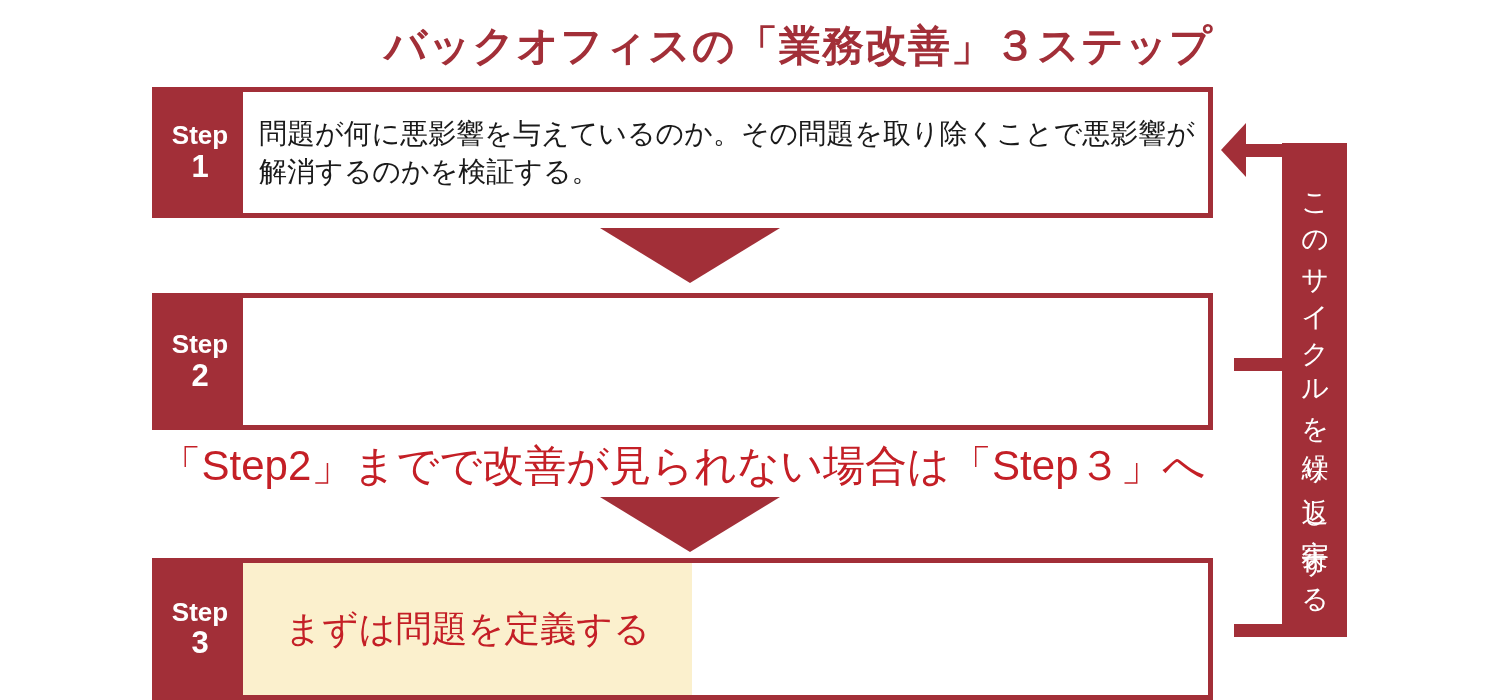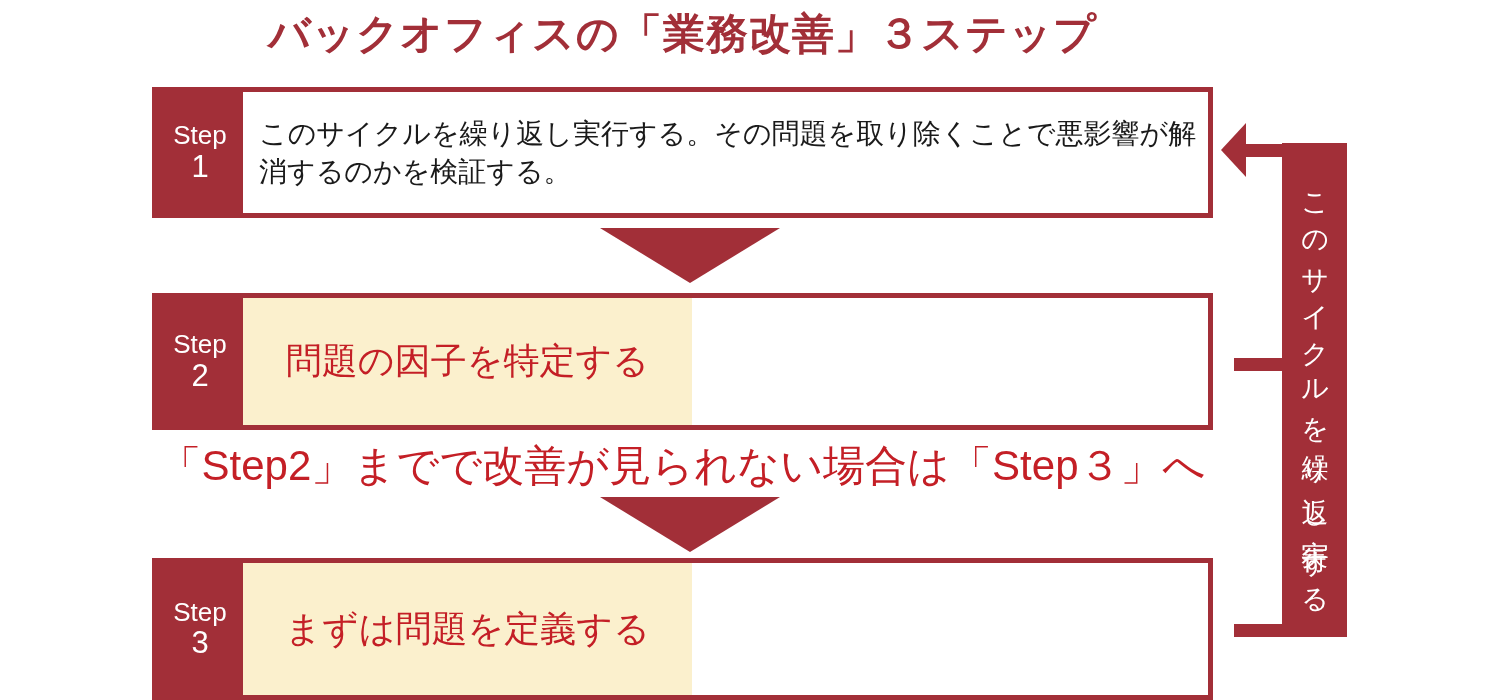--- a/index.html
+++ b/index.html
@@ -2,36 +2,36 @@
 <html lang="ja" style="--maroon: #a22f38; --cream: #fbf0cd; --accent_red: #c41f26; --text: #1a1a1a; --background: #ffffff;"><head>
 <meta charset="utf-8">
 <style>
   html,body{margin:0;padding:0;}
   body{
     width:1500px;height:700px;position:relative;overflow:hidden;
     background:var(--background,#fff);
     font-family:"Liberation Sans","DejaVu Sans",sans-serif;
   }
   .title{
-    position:absolute;left:152px;top:6px;width:1061px;
-    text-align:center;font-size:42px;font-weight:bold;
+    position:absolute;left:152px;top:18px;width:1061px;
+    text-align:right;font-size:42px;font-weight:bold;
     color:var(--maroon);letter-spacing:1px;white-space:nowrap;
   }
   .step-row{
     position:absolute;left:152px;width:1061px;
     box-sizing:border-box;border:5px solid var(--maroon);
     background:#fff;display:flex;align-items:stretch;
   }
   .row1{top:87px;height:131px;}
   .row2{top:293px;height:137px;}
   .row3{top:558px;height:142px;}
   .step-tab{
     width:86px;flex:0 0 86px;background:var(--maroon);color:#fff;
     display:flex;flex-direction:column;align-items:center;justify-content:center;
-    font-weight:normal;line-height:1.1;
+    font-weight:bold;line-height:1.1;
   }
   .step-tab .tab-label{font-size:26px;}
   .step-tab .tab-num{font-size:31px;}
   .step-heading{
     width:449px;flex:0 0 449px;background:var(--cream);
     color:var(--accent_red);font-size:36px;
     display:flex;align-items:center;justify-content:center;
     white-space:nowrap;
   }
   .step-desc{
@@ -78,31 +78,30 @@
 </head>
 <body>
 
 <div class="title">バックオフィスの「業務改善」３ステップ</div>
 
 <div class="step-row row1">
   <div class="step-tab">
     <div class="tab-label">Step</div>
     <div class="tab-num">1</div>
   </div>
-  <div class="step-desc">このサイクルを繰り返し実行する。その問題を取り除くことで悪影響が解消するのかを検証する。</div>
+  <div class="step-desc">問題が何に悪影響を与えているのか。その問題を取り除くことで悪影響が解消するのかを検証する。</div>
 </div>
 
 <div class="down-arrow arrow1"></div>
 
 <div class="step-row row2">
   <div class="step-tab">
     <div class="tab-label">Step</div>
     <div class="tab-num">2</div>
   </div>
-  <div class="step-heading">問題の因子を特定する</div>
 </div>
 
 <div class="note">「Step2」までで改善が見られない場合は「Step３」へ</div>
 
 <div class="down-arrow arrow2"></div>
 
 <div class="step-row row3">
   <div class="step-tab">
     <div class="tab-label">Step</div>
     <div class="tab-num">3</div>

